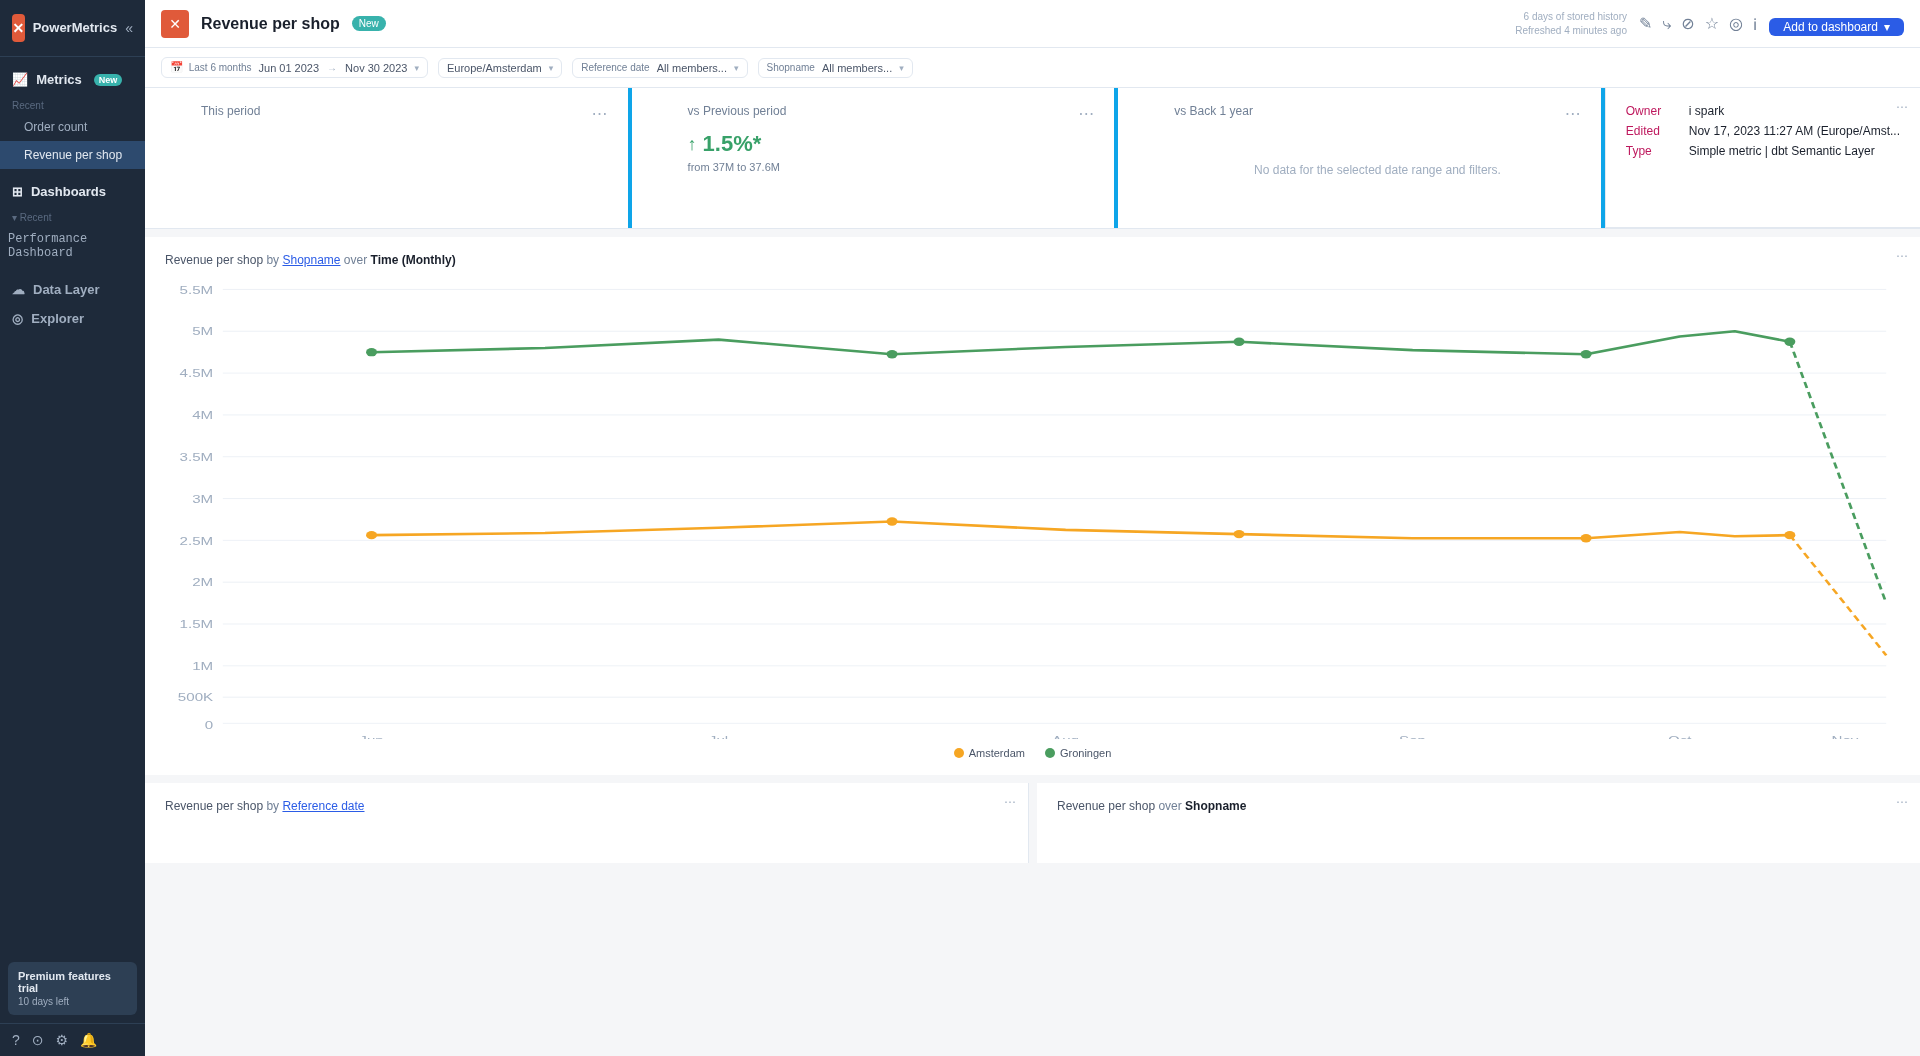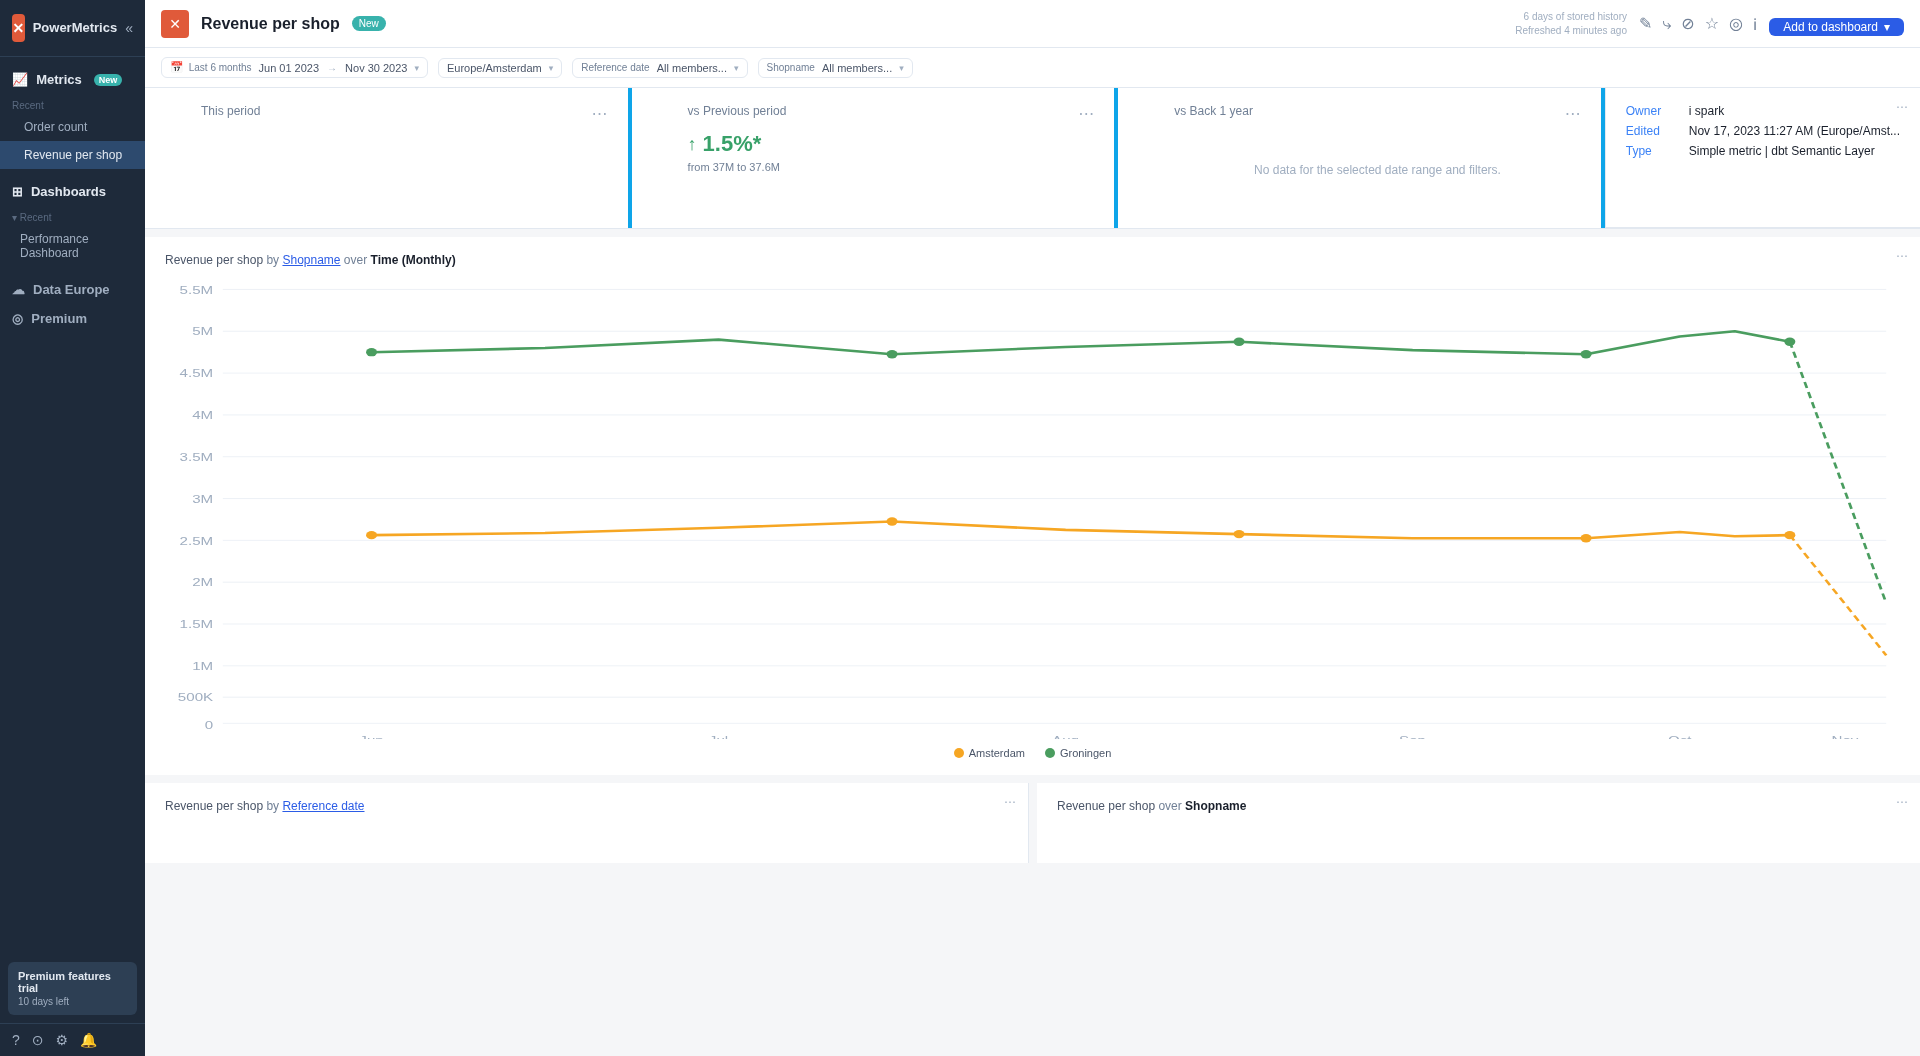--- a/index.html
+++ b/index.html
@@ -184,21 +184,21 @@
       background: white;
       border-left: 1px solid #e2e8f0;
       min-width: 300px;
       max-width: 340px;
       padding: 16px 20px;
       border-bottom: 1px solid #e2e8f0;
       position: relative;
     }
     .info-panel-menu { position: absolute; top: 12px; right: 12px; color: #a0aec0; cursor: pointer; }
     .info-row { display: flex; gap: 8px; margin-bottom: 6px; font-size: 12px; }
-    .info-key { color: #3b82f6; width: 55px; flex-shrink: 0; }
+    .info-key { color: #be185d; width: 55px; flex-shrink: 0; }
     .info-val { color: #1a202c; }
 
     
     .chart-section {
       background: white;
       margin-top: 8px;
       padding: 16px 20px;
       position: relative;
     }
     .chart-title { font-size: 12px; color: #4a5568; margin-bottom: 12px; }
@@ -266,32 +266,32 @@
 
     <div class="sidebar-item" style="font-weight:600; color:#e2e8f0; font-size:13px; margin-top:8px;">
       <span>⊞</span>
       <span>Dashboards</span>
     </div>
 
     <div class="sidebar-recent-label">
       <span style="font-size:10px; color:#5a6a80;">▾ Recent</span>
     </div>
 
-    <div class="sidebar-item" style="padding-left:20px;">
+    <div class="sidebar-item" style="padding-left:8px;font-family:Liberation Mono, monospace;">
       <span>Performance Dashboard</span>
     </div>
 
     <div class="sidebar-item" style="font-weight:600; color:#a0aec0; font-size:13px; margin-top:8px;">
       <span>☁</span>
-      <span>Data Europe</span>
+      <span>Data Layer</span>
     </div>
 
     <div class="sidebar-item" style="font-weight:600; color:#a0aec0; font-size:13px;">
       <span>◎</span>
-      <span>Premium</span>
+      <span>Explorer</span>
     </div>
   </div>
 
   <div style="margin-top:auto;">
     <div class="premium-box" style="margin:8px;">
       <div class="title">Premium features trial</div>
       <div>10 days left</div>
     </div>
     <div class="sidebar-footer-icons">
       <span>?</span>

